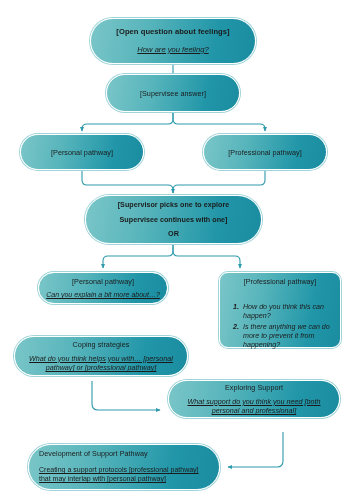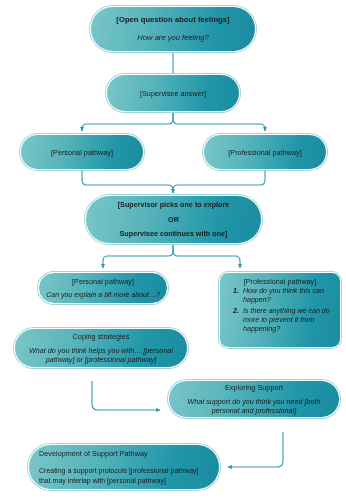--- a/index.html
+++ b/index.html
@@ -57,31 +57,32 @@
     letter-spacing: 0.05px;
   }
   .n-title.plain {
     font-weight: normal;
   }
   .n-sub {
     font-size: 7.2px;
     font-style: italic;
     line-height: 1.3;
     margin-top: 5px;
+    text-decoration: underline;
   }
   .n-line {
     font-size: 7.2px;
     font-weight: bold;
     line-height: 1.25;
     margin-top: 5px;
   }
 
   
   #node-open-question {
-    left: 90px; top: 6px; width: 166px; height: 46px;
+    left: 90px; top: 18px; width: 166px; height: 46px;
     padding: 2px 10px;
   }
   #node-open-question .n-title { font-size: 7.6px; }
   #node-open-question .n-sub { font-size: 7.6px; margin-top: 8px; }
 
   #node-supervisee-answer {
     left: 106px; top: 74px; width: 134px; height: 38px;
     padding: 2px 8px;
   }
 
@@ -112,54 +113,54 @@
     padding: 5px 5px 4px 5px;
     justify-content: flex-start;
     text-align: left;
   }
   #node-professional-pathway-2 .n-title {
     text-align: center;
     font-weight: normal;
     font-size: 7.1px;
   }
   #node-professional-pathway-2 ol {
-    margin: 0 0 0 0;
+    margin: 16px 0 0 0;
     padding-left: 16px;
     font-size: 7.1px;
     font-style: italic;
     line-height: 1.32;
   }
   #node-professional-pathway-2 ol li {
     margin-bottom: 1px;
     padding-left: 2px;
   }
   #node-professional-pathway-2 ol li::marker {
     font-style: italic;
     font-weight: bold;
   }
 
   #node-coping-strategies {
-    left: 14px; top: 328px; width: 174px; height: 40px;
+    left: 14px; top: 336px; width: 174px; height: 40px;
     padding: 2px 10px;
   }
   #node-coping-strategies .n-title { font-weight: normal; }
   #node-coping-strategies .n-sub { margin-top: 5px; }
 
   #node-exploring-support {
     left: 168px; top: 380px; width: 172px; height: 38px;
     padding: 2px 8px;
   }
   #node-exploring-support .n-title { font-weight: normal; }
   #node-exploring-support .n-sub { }
 
   #node-development-support {
     left: 28px; top: 444px; width: 192px; height: 46px;
     padding: 4px 10px;
     text-align: left;
-    justify-content: space-between;
+    justify-content: flex-start;
   }
   #node-development-support .n-title {
     font-weight: normal;
     font-size: 7.2px;
     text-align: left;
   }
   #node-development-support .n-sub {
     font-style: normal;
     font-size: 7px;
     text-align: left;
@@ -209,22 +210,22 @@
   <div class="node pill" id="node-personal-pathway-1">
     <div class="n-title plain">[Personal pathway]</div>
   </div>
 
   <div class="node pill" id="node-professional-pathway-1">
     <div class="n-title plain">[Professional pathway]</div>
   </div>
 
   <div class="node pill" id="node-supervisor-picks">
     <div class="n-title">[Supervisor picks one to explore</div>
+    <div class="n-line">Supervisee continues with one]</div>
     <div class="n-line">OR</div>
-    <div class="n-line">Supervisee continues with one]</div>
   </div>
 
   <div class="node pill" id="node-personal-pathway-2">
     <div class="n-title plain">[Personal pathway]</div>
     <div class="n-sub">Can you explain a bit more about…?</div>
   </div>
 
   <div class="node rect" id="node-professional-pathway-2">
     <div class="n-title">[Professional pathway]</div>
     <ol>

